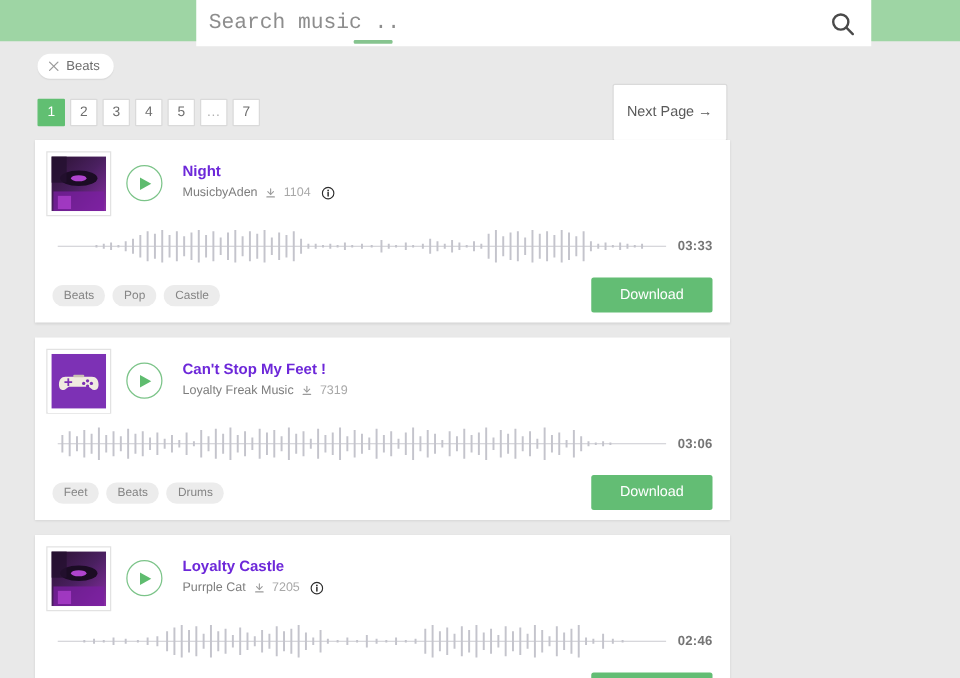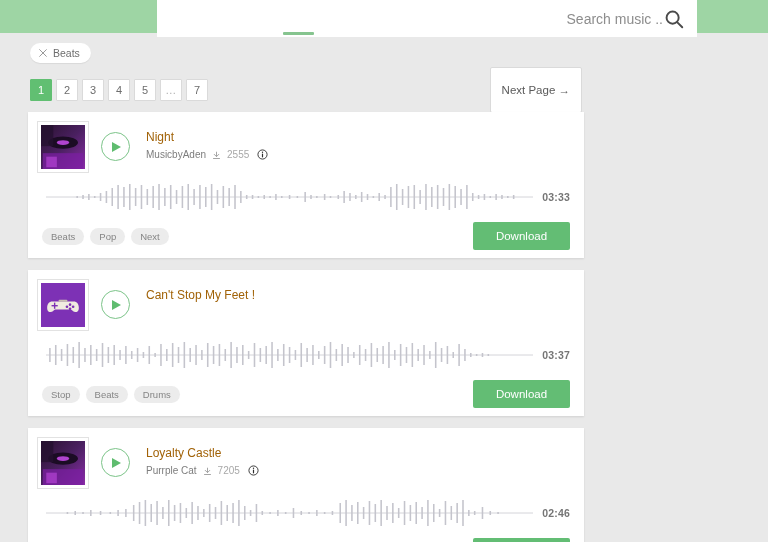--- a/index.html
+++ b/index.html
@@ -19,26 +19,25 @@
   .search-wrap {
     position: absolute; top: 0; left: 157px;
     width: 540px; height: 37px;
     background: #ffffff;
     display: flex; align-items: center;
     padding: 0 12px 0 10px;
   }
   .search-input {
     flex: 1 1 auto;
     border: none; outline: none;
-    font-family: Liberation Sans, sans-serif;
-    font-size: 14px;
+    font-family: Liberation Mono, monospace;
+    font-size: 17px;
     color: #4a4a4a;
     background: transparent;
     height: 100%;
-    text-align: right;
   }
   .search-input::placeholder { color: #8d8d8d; }
   .search-icon { width: 22px; height: 22px; flex: 0 0 auto; color: #4a4a4a; }
   .search-underline {
     position: absolute; top: 32px; left: 283px;
     width: 31px; height: 3px;
     background: #86c48f; border-radius: 1px;
   }
 
   
@@ -100,21 +99,21 @@
   }
   .play-tri {
     width: 0; height: 0; margin-left: 2px;
     border-left: 9px solid #5fbc6f;
     border-top: 5.5px solid transparent;
     border-bottom: 5.5px solid transparent;
   }
 
   .track-meta { margin: 8px 0 0 16px; flex: 1 1 auto; min-width: 0; }
   .track-title {
-    font-size: 12px; font-weight: normal; color: #a16207;
+    font-size: 12px; font-weight: bold; color: #6d28d9;
     line-height: 15px; margin-bottom: 3px;
   }
   .track-sub {
     display: flex; align-items: center; gap: 6px;
     font-size: 10px; color: #8c8c8c; line-height: 13px;
   }
   .artist { color: #7d7d7d; }
   .dl-icon { width: 9px; height: 9px; color: #9b9b9b; flex: 0 0 auto; }
   .dl-count { color: #a8a8a8; }
   .info-icon { width: 11px; height: 11px; color: #2d2d2d; flex: 0 0 auto; margin-left: 2px; }
@@ -217,21 +216,21 @@
         <div class="track-title">Night</div>
         <div class="track-sub">
           <span class="artist">MusicbyAden</span>
           <span class="dl-icon">
             <svg viewBox="0 0 24 24" fill="none" stroke="currentColor" stroke-width="2.4" stroke-linecap="round">
               <line x1="12" y1="3" x2="12" y2="14"></line>
               <polyline points="6,9 12,15 18,9"></polyline>
               <line x1="4" y1="20" x2="20" y2="20"></line>
             </svg>
           </span>
-          <span class="dl-count">2555</span>
+          <span class="dl-count">1104</span>
           <span class="info-icon">
             <svg viewBox="0 0 24 24" fill="none" stroke="currentColor" stroke-width="2">
               <circle cx="12" cy="12" r="10"></circle>
               <line x1="12" y1="7" x2="12" y2="7.2" stroke-width="3" stroke-linecap="round"></line>
               <line x1="12" y1="11" x2="12" y2="17" stroke-width="2.6" stroke-linecap="round"></line>
             </svg>
           </span>
         </div>
       </div>
     </div>
@@ -318,21 +317,21 @@
           </g>
         </svg>
       </span>
       <span class="duration">03:33</span>
     </div>
 
     <div class="bottom-row">
       <div class="tags">
         <span class="tag">Beats</span>
         <span class="tag">Pop</span>
-        <span class="tag">Next</span>
+        <span class="tag">Castle</span>
       </div>
       <button class="download-btn">Download</button>
     </div>
   </div>
 
   <div class="track-card">
     <div class="track-top">
       <span class="thumb">
         <svg viewBox="0 0 50 50">
           <rect width="50" height="50" fill="#7d31b5"></rect>
@@ -348,20 +347,31 @@
             <circle cx="33" cy="29.4" r="1.5"></circle>
           </g>
           <rect x="20" y="19" width="10" height="2.4" rx="1" fill="#c9c0b2"></rect>
         </svg>
       </span>
       <span class="play-btn">
         <span class="play-tri"></span>
       </span>
       <div class="track-meta">
         <div class="track-title">Can't Stop My Feet !</div>
+        <div class="track-sub">
+          <span class="artist">Loyalty Freak Music</span>
+          <span class="dl-icon">
+            <svg viewBox="0 0 24 24" fill="none" stroke="currentColor" stroke-width="2.4" stroke-linecap="round">
+              <line x1="12" y1="3" x2="12" y2="14"></line>
+              <polyline points="6,9 12,15 18,9"></polyline>
+              <line x1="4" y1="20" x2="20" y2="20"></line>
+            </svg>
+          </span>
+          <span class="dl-count">7319</span>
+        </div>
       </div>
     </div>
 
     <div class="wave-row">
       <span class="wave">
         <svg viewBox="0 0 500 30" preserveAspectRatio="none">
           <line x1="0" y1="15" x2="500" y2="15" stroke="#c9c9cf" stroke-width="0.8"></line>
           <g stroke="#c4c4cc" stroke-width="1.6">
             <line x1="4" y1="8" x2="4" y2="22"></line>
               <line x1="10" y1="5" x2="10" y2="25"></line>
@@ -435,26 +445,26 @@
               <line x1="418" y1="12" x2="418" y2="18"></line>
             <line x1="424" y1="4" x2="424" y2="26"></line>
               <line x1="430" y1="9" x2="430" y2="21"></line>
             <line x1="436" y1="13" x2="436" y2="17"></line>
               <line x1="442" y1="14" x2="442" y2="16"></line>
             <line x1="448" y1="13" x2="448" y2="17"></line>
               <line x1="454" y1="14" x2="454" y2="16"></line>
           </g>
         </svg>
       </span>
-      <span class="duration">03:37</span>
+      <span class="duration">03:06</span>
     </div>
 
     <div class="bottom-row">
       <div class="tags">
-        <span class="tag">Stop</span>
+        <span class="tag">Feet</span>
         <span class="tag">Beats</span>
         <span class="tag">Drums</span>
       </div>
       <button class="download-btn">Download</button>
     </div>
   </div>
 
   <div class="track-card">
     <div class="track-top">
       <span class="thumb">

